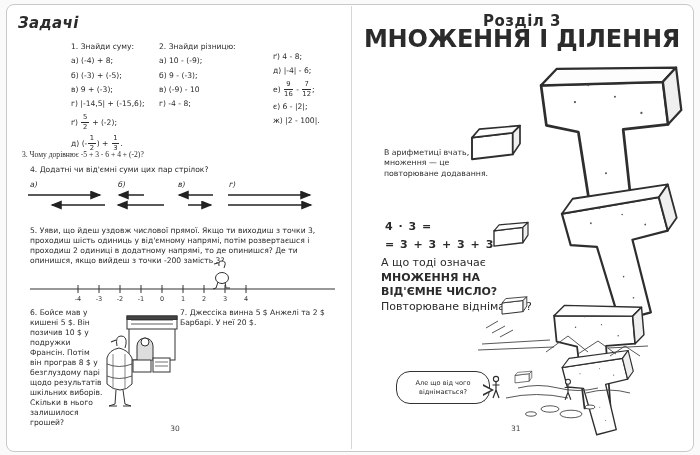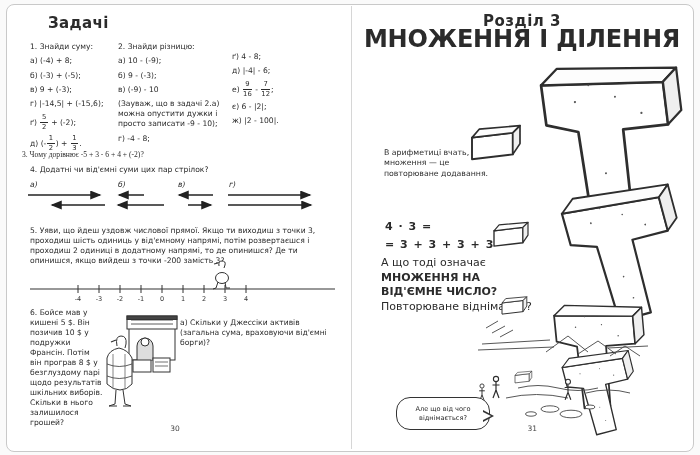--- a/index.html
+++ b/index.html
@@ -6,74 +6,73 @@
   body{
     width:700px;height:455px;position:relative;background:#fafafa;
     font-family:"DejaVu Sans", sans-serif;color:#2b2b2b;overflow:hidden;
   }
   .spread{position:absolute;left:6px;top:4px;width:686px;height:446px;
     background:#fff;border:1px solid #c9c9c9;border-radius:8px;}
   .gutter{position:absolute;left:351px;top:6px;bottom:6px;width:1px;background:#d6d6d6;}
   .abs{position:absolute;}
   
   .h1{font-size:15px;font-weight:bold;letter-spacing:.4px;}
-  .col{position:absolute;font-size:7.6px;line-height:1.3;}
+  .col{position:absolute;font-size:7.6px;line-height:1.3;margin-left:41px;}
   .col p{margin:0 0 4.5px 0;}
   .para{position:absolute;font-size:7.6px;line-height:1.32;}
   .frac{display:inline-block;vertical-align:-4px;text-align:center;font-size:6.8px;line-height:1;margin:0 1px;}
   .frac .num{display:block;border-bottom:.9px solid #2b2b2b;padding:0 1.5px 1px;}
   .frac .den{display:block;padding-top:1px;}
   .lbl{font-size:7.6px;font-style:italic;}
   .pgnum{position:absolute;font-size:7.5px;color:#444;}
   
   .chapter{position:absolute;left:352px;top:12px;width:340px;text-align:center;
     font-size:15px;font-weight:bold;letter-spacing:.5px;}
   .chtitle{position:absolute;left:352px;top:25px;width:340px;text-align:center;
     font-size:24px;font-weight:bold;letter-spacing:-.2px;}
   .eq{position:absolute;font-size:11px;font-weight:bold;letter-spacing:1px;}
   .qbold{font-weight:bold;}
   .bubble{position:absolute;left:396px;top:371px;width:94px;height:33px;
     border:1.5px solid #333;border-radius:14px;background:#fff;z-index:5;
     display:flex;align-items:center;justify-content:center;text-align:center;
-    font-size:6.6px;line-height:1.25;padding:2px 6px;box-sizing:border-box;margin-top:26px;}
+    font-size:6.6px;line-height:1.25;padding:2px 6px;box-sizing:border-box;}
   .bubble::before{content:"";position:absolute;right:-11px;top:12px;
     border:6px solid transparent;border-left:11px solid #333;}
   .bubble::after{content:"";position:absolute;right:-6px;top:14px;
     border:4px solid transparent;border-left:8px solid #fff;}
   svg{overflow:visible;}
   svg text{font-family:"DejaVu Sans", sans-serif;}
 </style>
 </head>
 <body>
 
 <div class="spread"></div>
 <div class="gutter"></div>
 
-<div class="abs h1" style="left:48px;top:14px;">Задачі</div>
+<div class="abs h1" style="left:18px;top:14px;font-style:italic;">Задачі</div>
 
 <div class="col" style="left:30px;top:42px;width:88px;">
   <p>1. Знайди суму:</p>
   <p>а) (-4) + 8;</p>
   <p>б) (-3) + (-5);</p>
   <p>в) 9 + (-3);</p>
   <p>г) |-14,5| + (-15,6);</p>
   <p><span>ґ)</span>
     <span class="frac"><span class="num">5</span><span class="den">2</span></span>
     <span>+ (-2);</span></p>
   <p><span>д)</span>
     <span>(-</span><span class="frac"><span class="num">1</span><span class="den">2</span></span><span>) +</span>
     <span class="frac"><span class="num">1</span><span class="den">3</span></span><span>.</span></p>
 </div>
 
 <div class="col" style="left:118px;top:42px;width:112px;">
   <p>2. Знайди різницю:</p>
   <p>а) 10 - (-9);</p>
   <p>б) 9 - (-3);</p>
   <p>в) (-9) - 10</p>
-  <p style="margin-bottom:5px;">(Зауваж, що в задачі 2.а) можна опустити дужки і просто записати -9 - 10);</p>
   <p>г) -4 - 8;</p>
 </div>
 
 <div class="col" style="left:232px;top:52px;width:106px;">
   <p>ґ) 4 - 8;</p>
   <p>д) |-4| - 6;</p>
   <p><span>е)</span>
     <span class="frac"><span class="num">9</span><span class="den">16</span></span>
     <span>-</span>
     <span class="frac"><span class="num">7</span><span class="den">12</span></span><span>;</span></p>
@@ -161,22 +160,22 @@
     <path d="M14,34 q-2,-10 4,-10 q6,0 5,8 l-1,4" fill="#fff"></path>
     <path d="M13,28 l-5,2" stroke-width="1.2"></path>
     <path d="M16,36 q-10,2 -12,10 v26 q6,6 13,6 q7,0 12,-6 v-26 q-4,-8 -13,-10 z" fill="#fff"></path>
     <path d="M4,52 q12,5 25,0 M4,64 q12,5 25,0" stroke-width=".8"></path>
     <path d="M10,42 v34 M22,42 v34" stroke-width=".6"></path>
     <path d="M13,78 l-1,14 l-6,2 h8 M20,78 l2,14 l6,2 h-8" fill="none"></path>
   </g>
 </svg>
 
 <div class="para" style="left:180px;top:308px;width:160px;">
+  <span>7. Джессіка винна 5 $ Анжелі та 2 $ Барбарі. У неї 20 $.</span><br>
   <br>
-  <span>а) Скільки у Джессіки активів (загальна сума, враховуючи від'ємні борги)?</span><br>
   <br>
 </div>
 
 <div class="pgnum" style="left:162px;top:424px;width:26px;text-align:center;">30</div>
 
 <div class="chapter">Розділ 3</div>
 <div class="chtitle">МНОЖЕННЯ І ДІЛЕННЯ</div>
 
 <div class="para" style="left:384px;top:148px;width:108px;font-size:7.8px;">В арифметиці вчать, що множення — це повторюване додавання.</div>
 
@@ -241,13 +240,13 @@
     <ellipse cx="132" cy="355" rx="5" ry="2" fill="#fff"></ellipse>
   </g>
 
   <g>
     <use href="#person" transform="translate(24,346) scale(0.8)"></use>
     <use href="#person" transform="translate(38,342)"></use>
     <use href="#person" transform="translate(110,344) scale(0.95)"></use>
   </g>
 </svg>
 
-<div class="pgnum" style="left:511px;top:424px;width:26px;text-align:right;">31</div>
+<div class="pgnum" style="left:511px;top:424px;width:26px;text-align:left;">31</div>
 
 </body></html>

